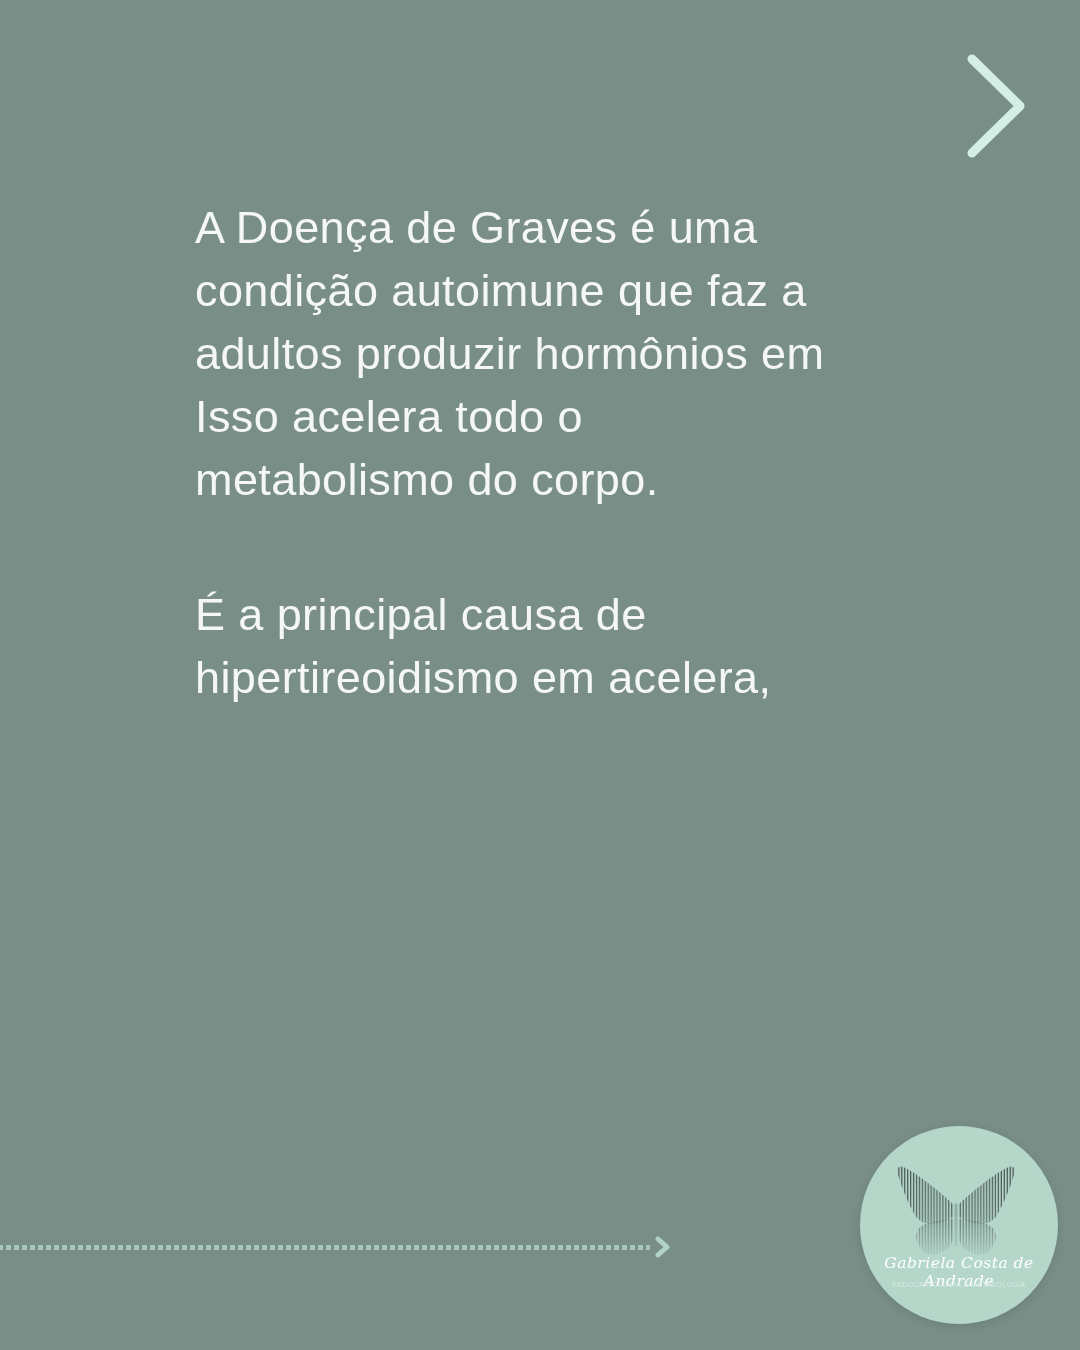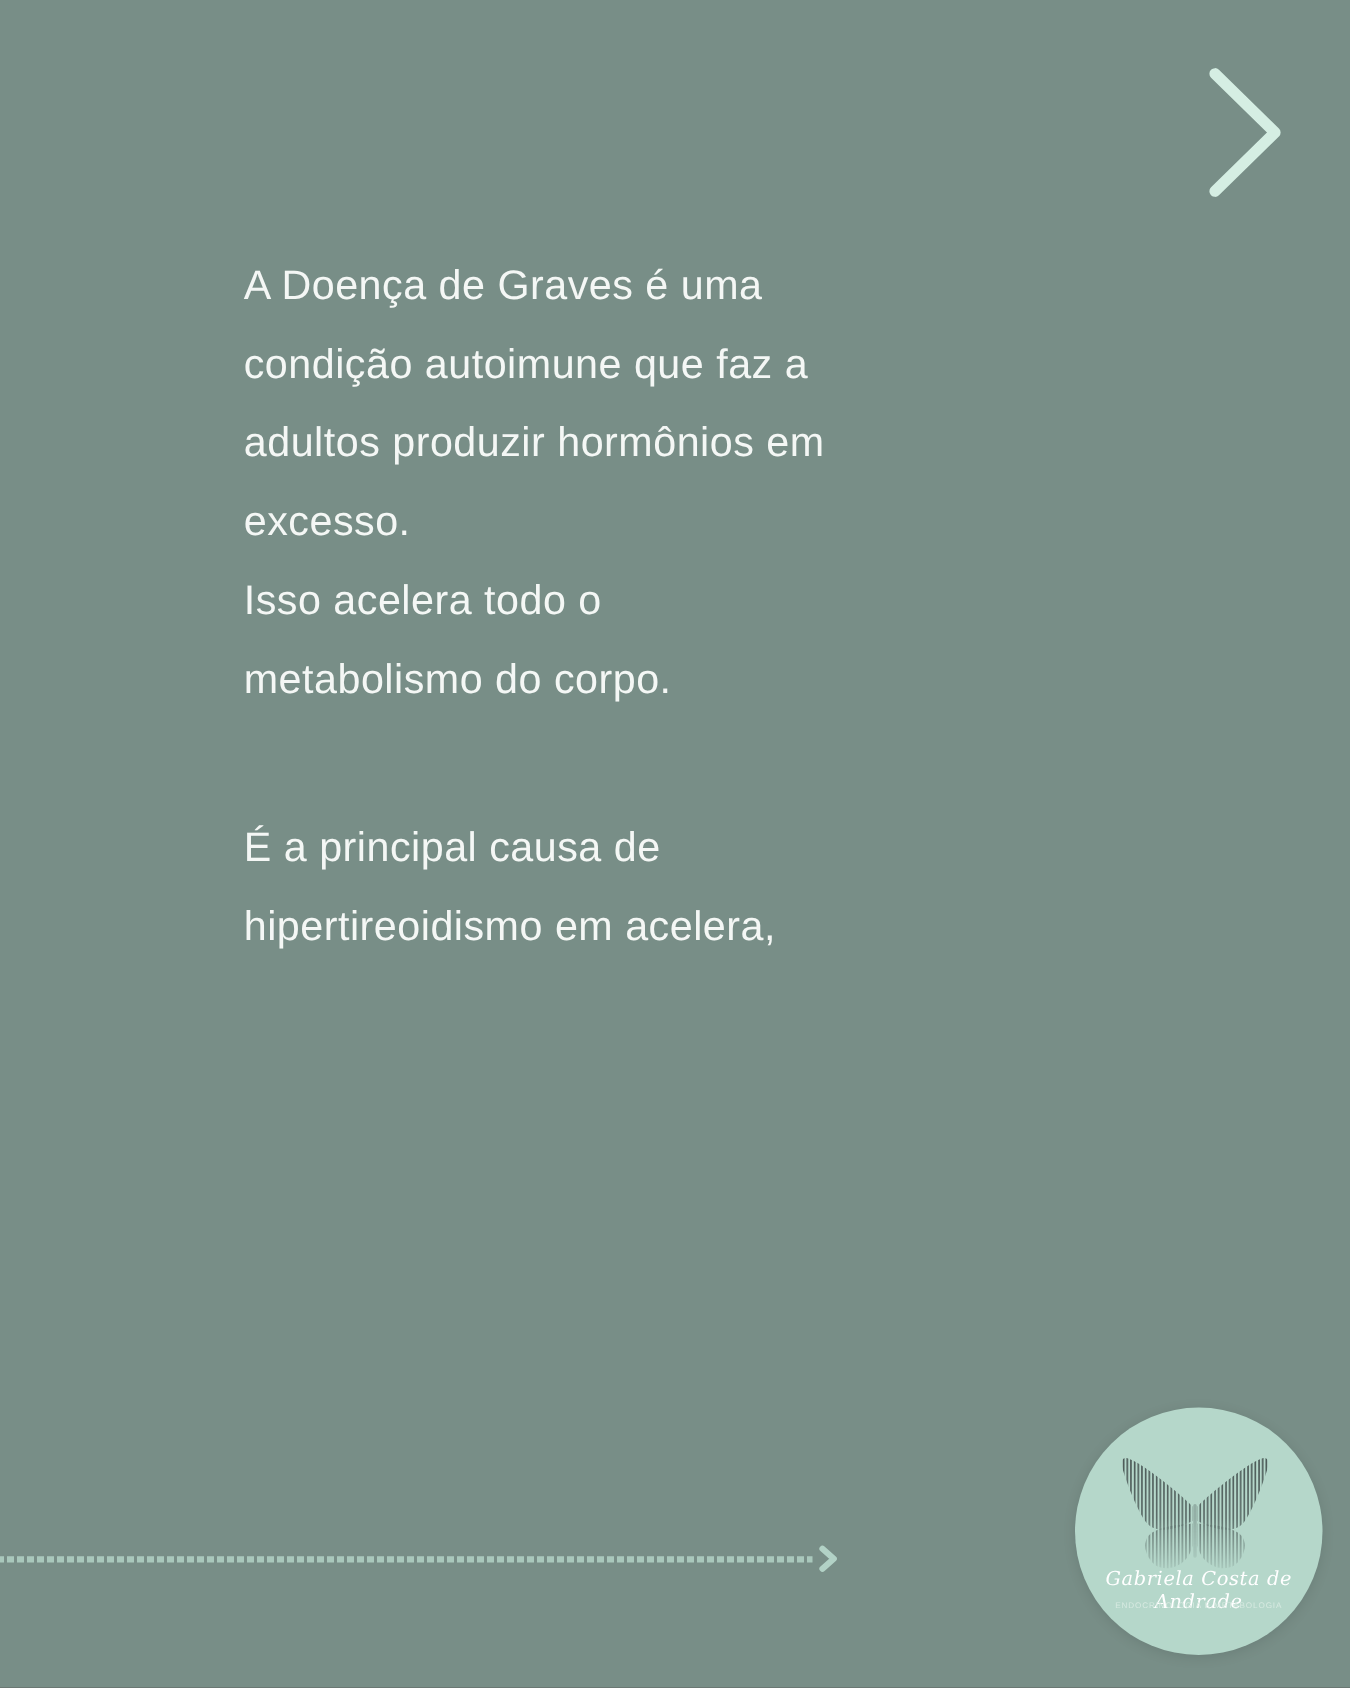--- a/index.html
+++ b/index.html
@@ -34,21 +34,21 @@
   }
   .next-btn svg polyline{
     fill:none;stroke:var(--chevron);
     stroke-width:9;stroke-linecap:round;stroke-linejoin:round;
   }
 
   
   .text-block{
     position:absolute;left:195px;top:196px;width:760px;
     color:var(--text);
-    font-size:33px;
+    font-size:45px;
     line-height:63px;
     letter-spacing:0.4px;
     font-weight:400;
   }
   .para{white-space:nowrap;}
   .para.second{margin-top:72px;}
 
   
   .dots-line{
     position:absolute;left:-2px;top:1245px;
@@ -108,21 +108,20 @@
     <svg width="66" height="112" viewBox="0 0 66 112">
       <polyline points="8,9 56,56 8,103"></polyline>
     </svg>
   </div>
 
   <div class="text-block">
     <div class="para first">
         <div class="text-line">A Doença de Graves é uma</div>
         <div class="text-line">condição autoimune que faz a</div>
         <div class="text-line">adultos produzir hormônios em</div>
-        <div class="text-line">excesso.</div>
         <div class="text-line">Isso acelera todo o</div>
         <div class="text-line">metabolismo do corpo.</div>
       </div>
     <div class="para second">
         <div class="text-line">É a principal causa de</div>
         <div class="text-line">hipertireoidismo em acelera,</div>
       </div>
   </div>
 
   <div class="dots-line"></div>

